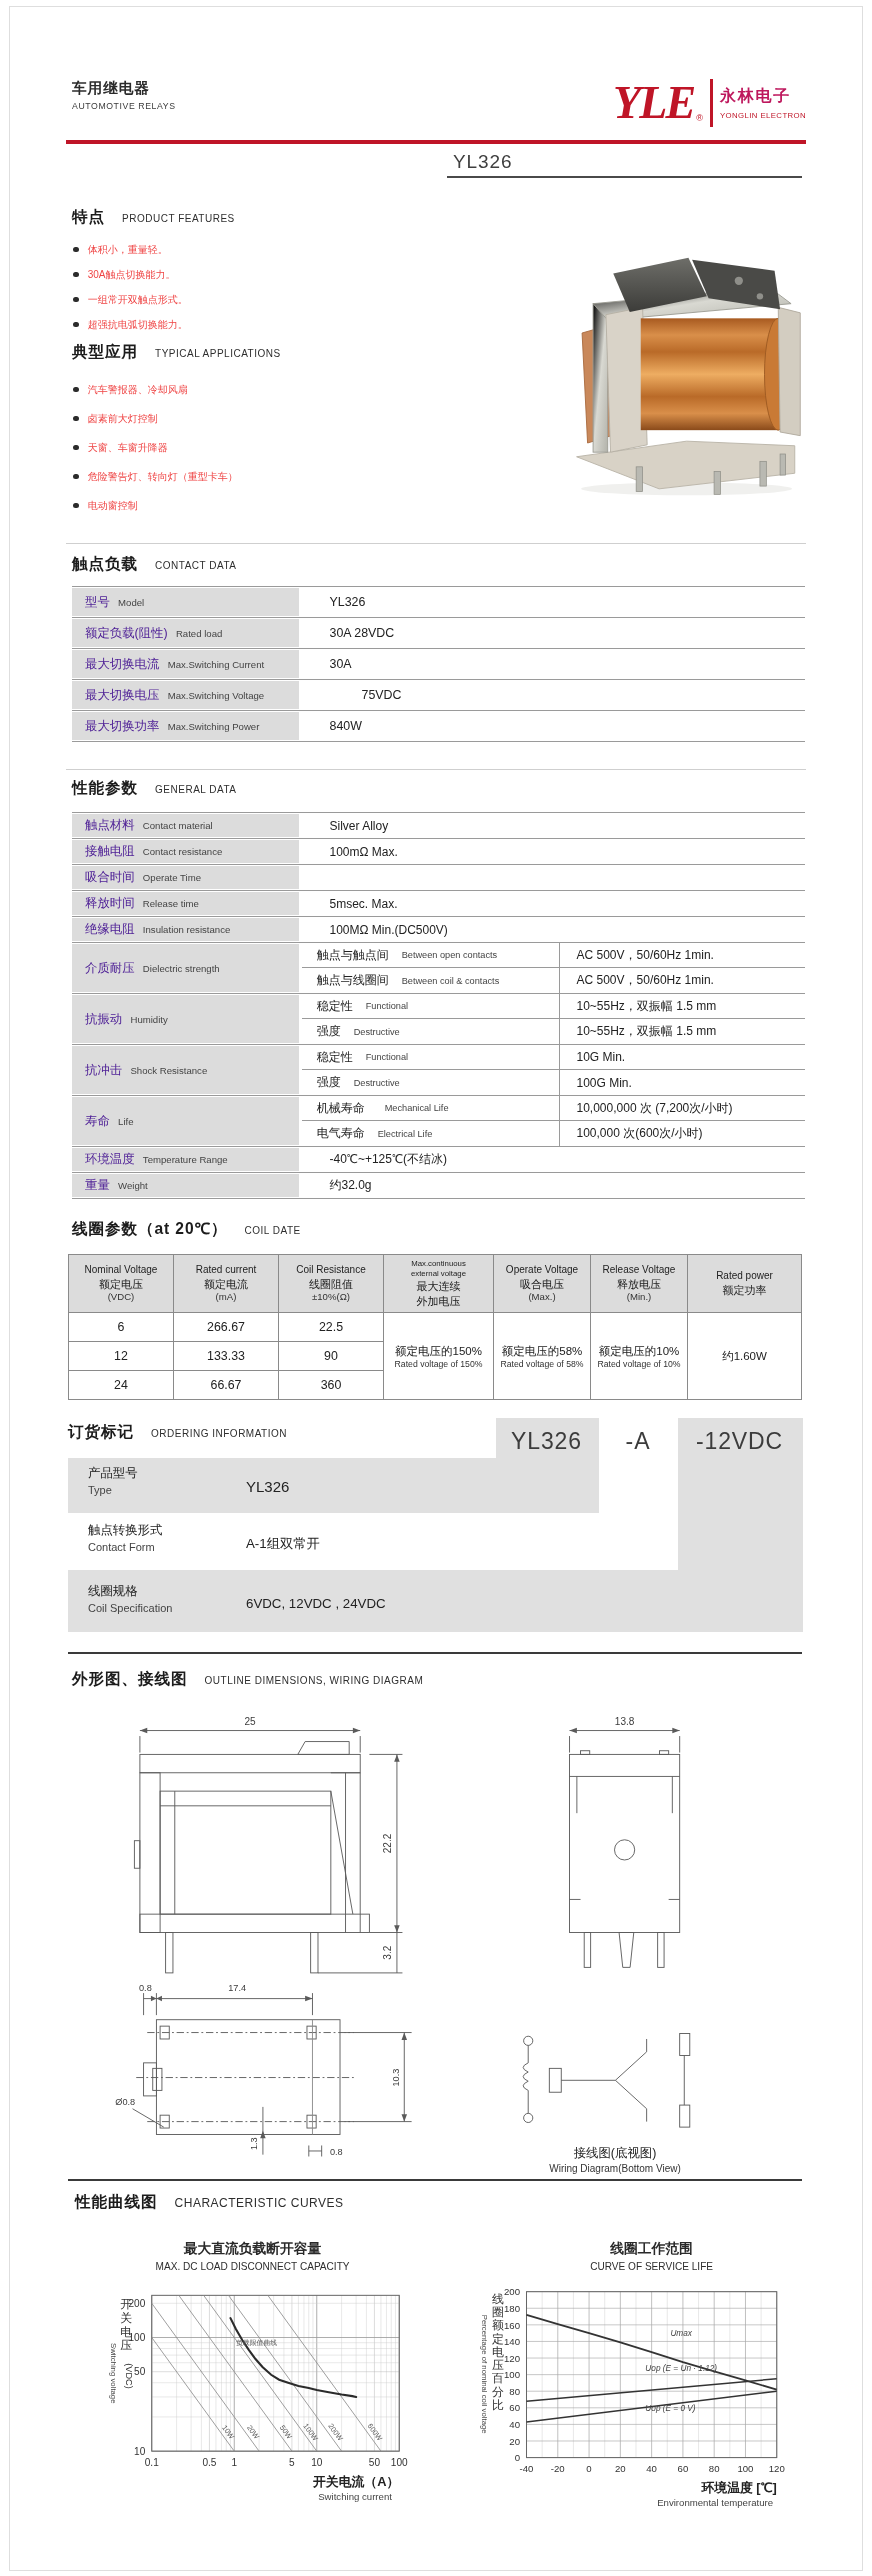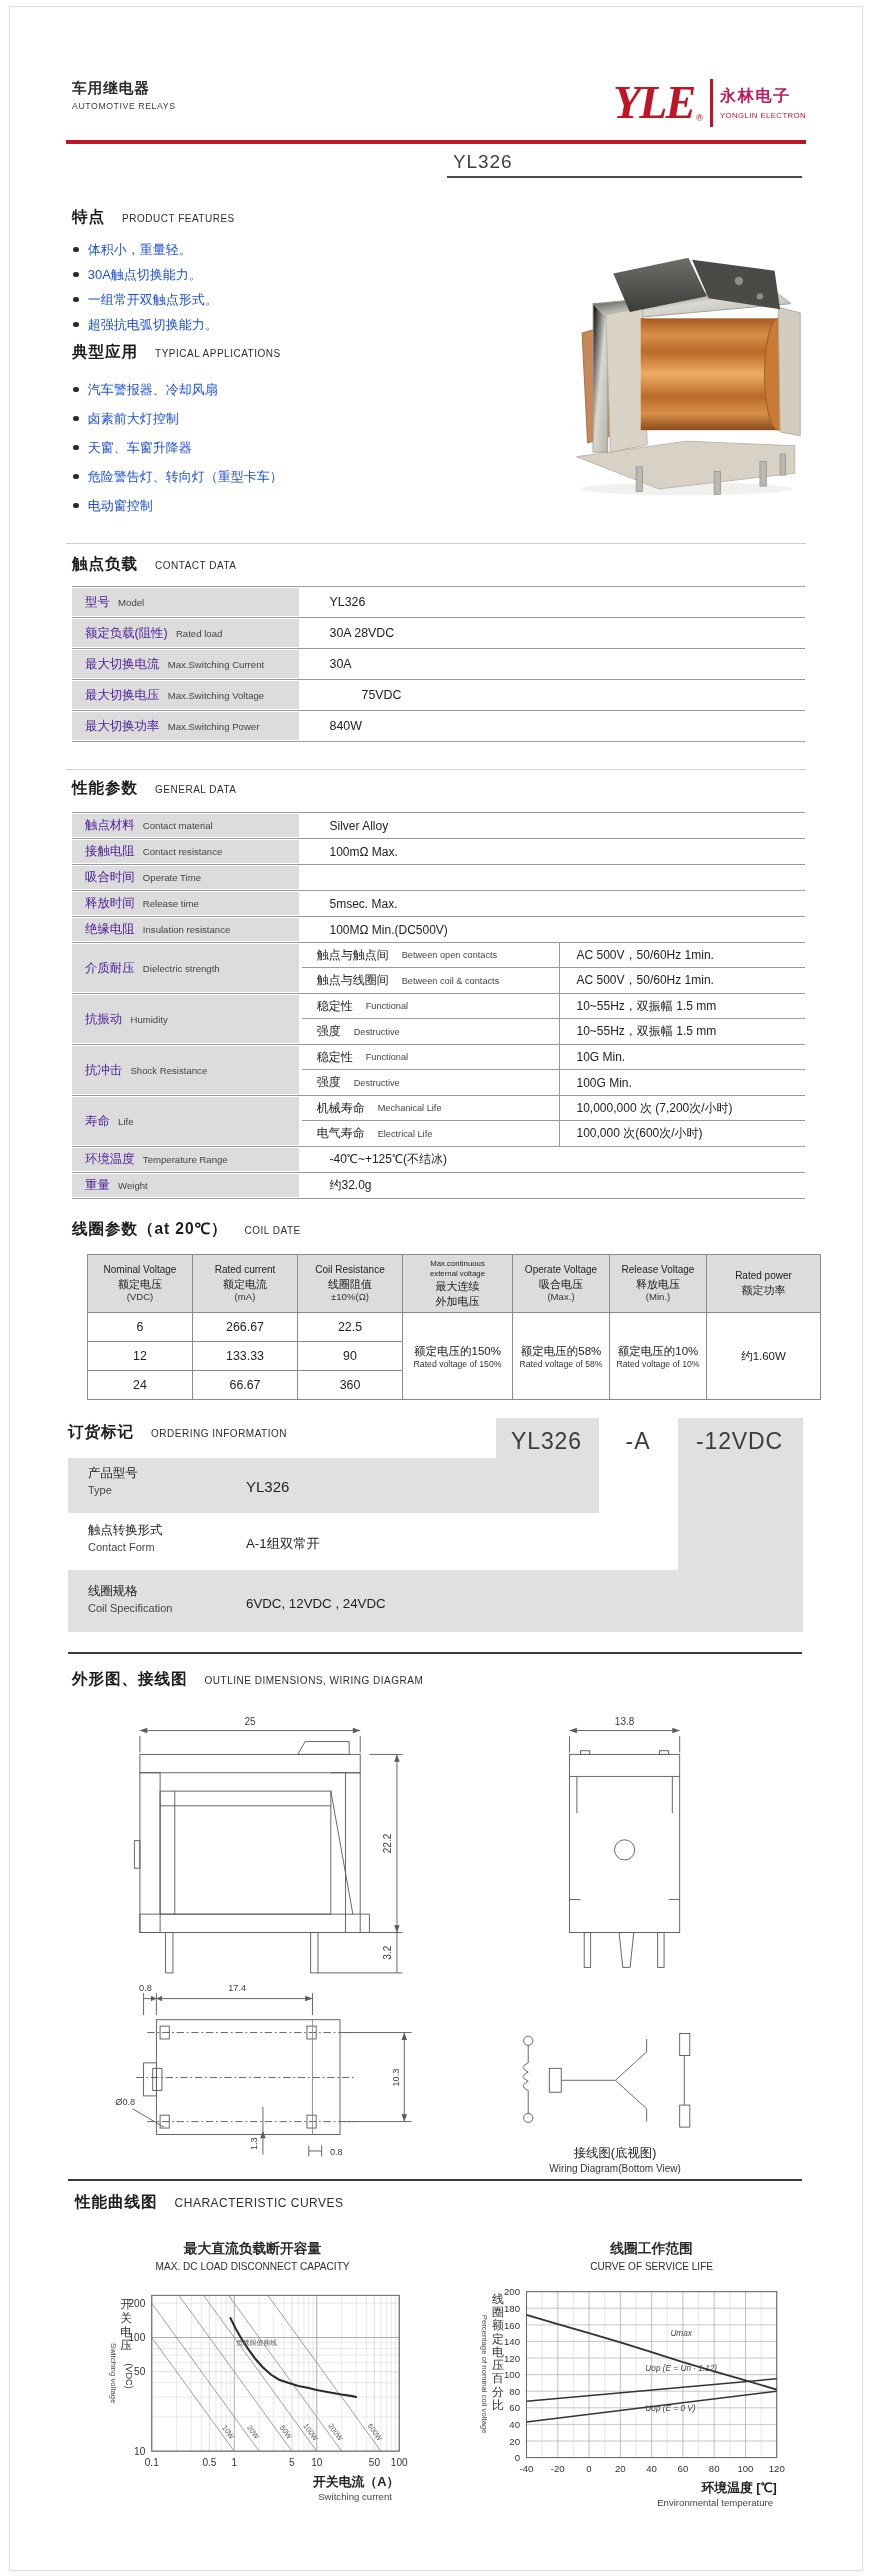--- a/index.html
+++ b/index.html
@@ -20,21 +20,21 @@
   .logo-en { font-size:7.8px; color:#bf1527; letter-spacing:0.4px; margin-top:3.7px; }
   .redline { background:#bf1527; }
 
   .doc-title { font-size:19px; color:#3f3f3f; letter-spacing:0.9px; }
   .title-rule { background:#4a4a4a; }
 
   
   .sec-cn { font-size:15.6px; font-weight:bold; color:#1c1c1c; letter-spacing:0.9px; }
   .sec-en { font-size:10px; color:#2e2e2e; margin-left:13px; letter-spacing:0.5px; }
 
-  .bullets { font-size:13px; color:#1d4ed8; }
+  .bullets { font-size:10px; color:#ef4444; }
   .bullet-item { display:flex; align-items:center; }
   .dot { width:5.5px; height:5.5px; border-radius:50%; background:#2b2b2b; margin-right:9.2px; flex:0 0 auto; }
 
   
   .kv { width:733px; border-top:0.9px solid #9a9a9a; }
   .kv-row { display:flex; border-bottom:0.9px solid #9a9a9a; }
   .kv-label { width:230px; background:#dcdcdc; border-top:1.8px solid #fff; border-bottom:1.8px solid #fff; border-right:3.7px solid #fff; display:flex; align-items:center; padding-left:13px; }
   .kv-label .cn { font-size:12.4px; color:#4c1d95; }
   .kv-label .en { font-size:9.6px; color:#444; margin-left:8.3px; }
   .kv-value { flex:1; display:flex; align-items:center; padding-left:27.5px; font-size:12.4px; color:#222; }
@@ -332,21 +332,21 @@
           <div class="kv-valcell hline" style="height: 26px;">10G Min.</div>
           <div class="kv-valcell" style="height: 26px;">100G Min.</div>
         </div>
       </div>
       <div class="kv-row" style="height: 51px;">
         <div class="kv-label">
           <span class="cn">寿命</span>
           <span class="en">Life</span>
         </div>
         <div class="kv-subcol">
-          <div class="kv-subcell hline" style="height: 26px;">
+          <div class="kv-subcell hline" style="height: 26px; gap: 7px;">
             <span class="cn">机械寿命</span>
             <span class="en">Mechanical Life</span>
           </div>
           <div class="kv-subcell" style="height: 26px;">
             <span class="cn">电气寿命</span>
             <span class="en">Electrical  Life</span>
           </div>
         </div>
         <div class="kv-valcol">
           <div class="kv-valcell hline" style="height: 26px;">10,000,000 次 (7,200次/小时)</div>
@@ -366,21 +366,21 @@
           <span class="en">Weight</span>
         </div>
         <div class="kv-value" style="padding-left: 27.5px; font-size: 12px;">约32.0g</div>
       </div>
     </div>
 
   <div class="abs" style="left:72px; top:1217px;">
     <span class="sec-cn">线圈参数（at 20℃）</span>
     <span class="sec-en">COIL DATE</span>
   </div>
-  <div class="abs" id="coil-table-mount" style="left:87px; top:1254px;">
+  <div class="abs" id="coil-table-mount" style="left:68px; top:1254px;">
       <table class="coil" style="width: 733px;">
         <colgroup>
           <col style="width: 105px;">
           <col style="width: 105px;">
           <col style="width: 105px;">
           <col style="width: 110px;">
           <col style="width: 97px;">
           <col style="width: 97px;">
           <col style="width: 114px;">
         </colgroup>

